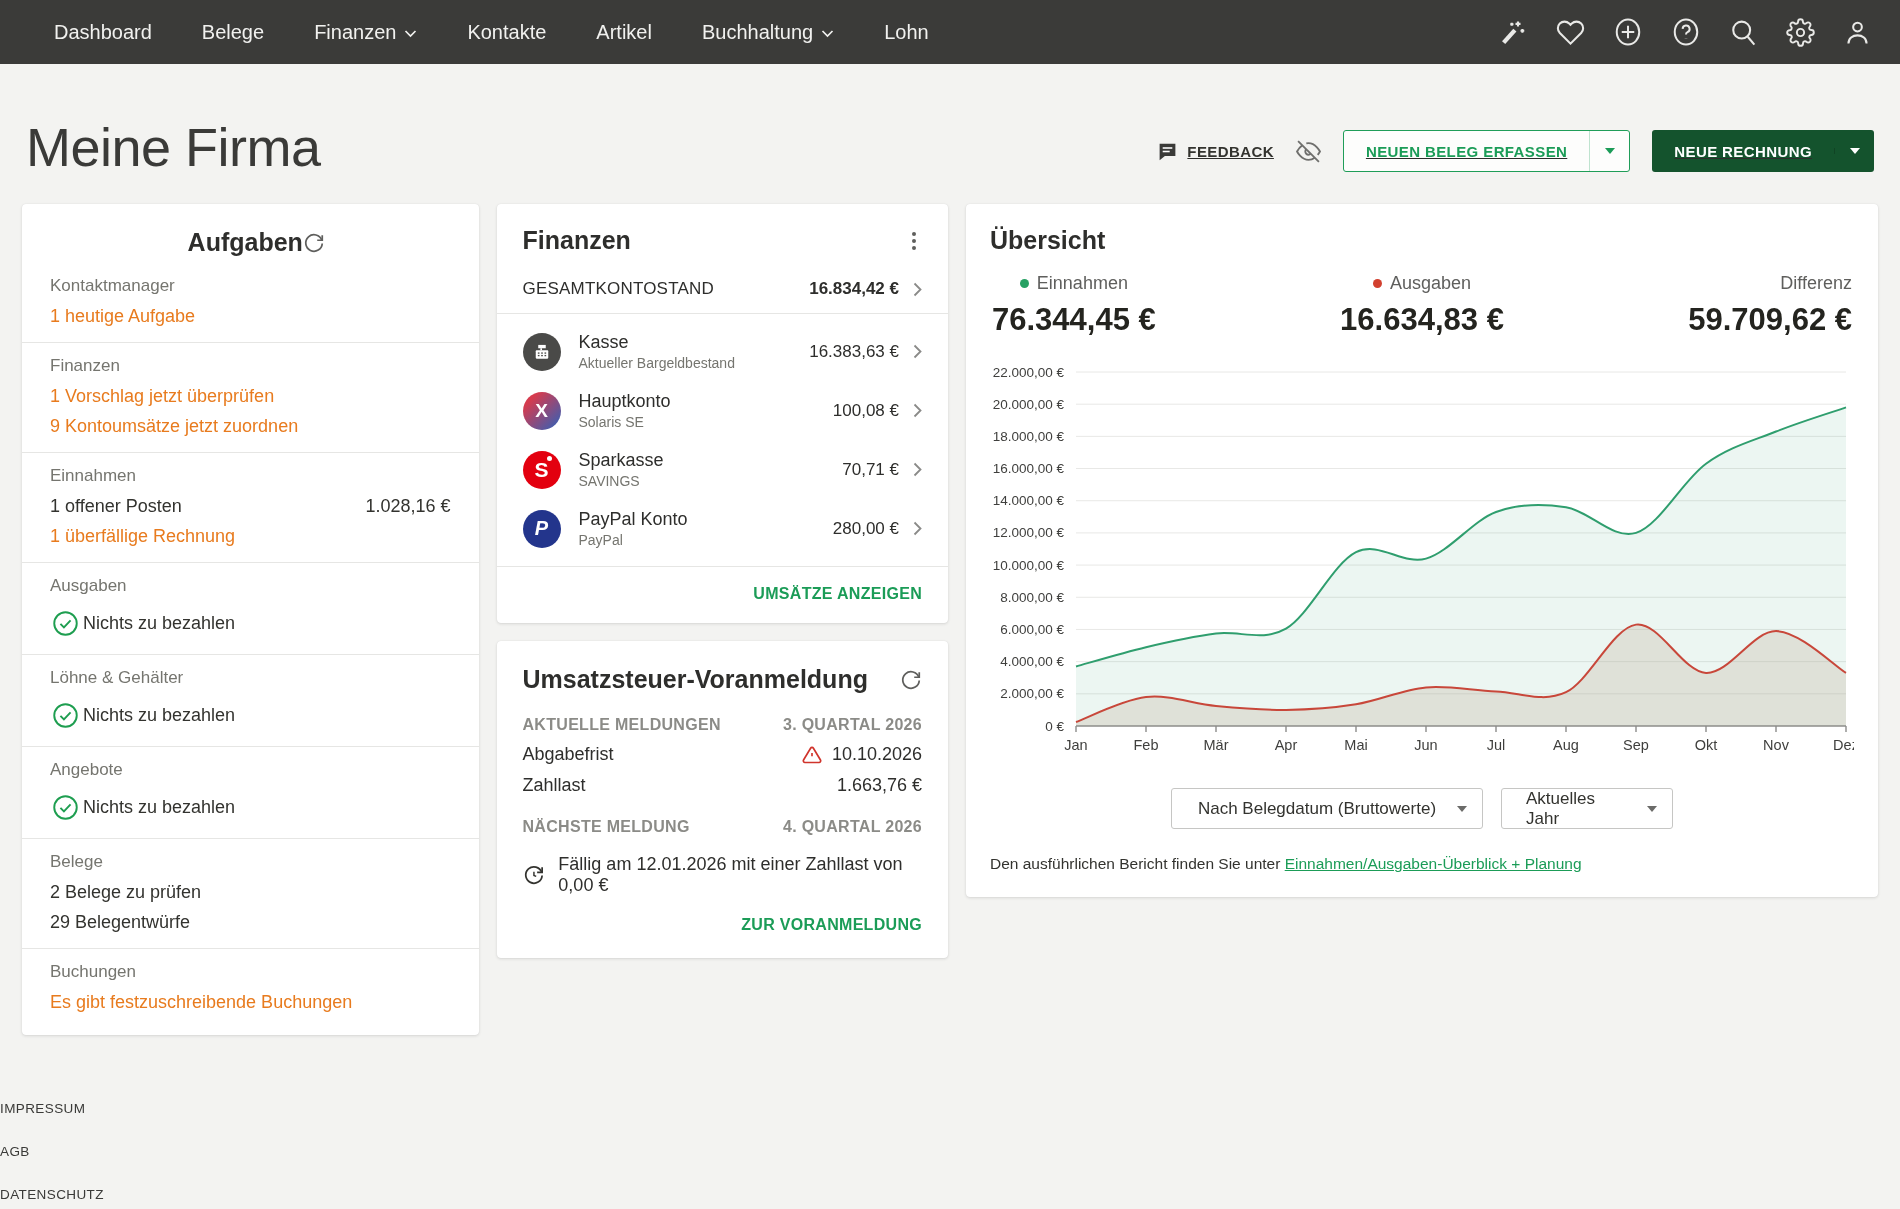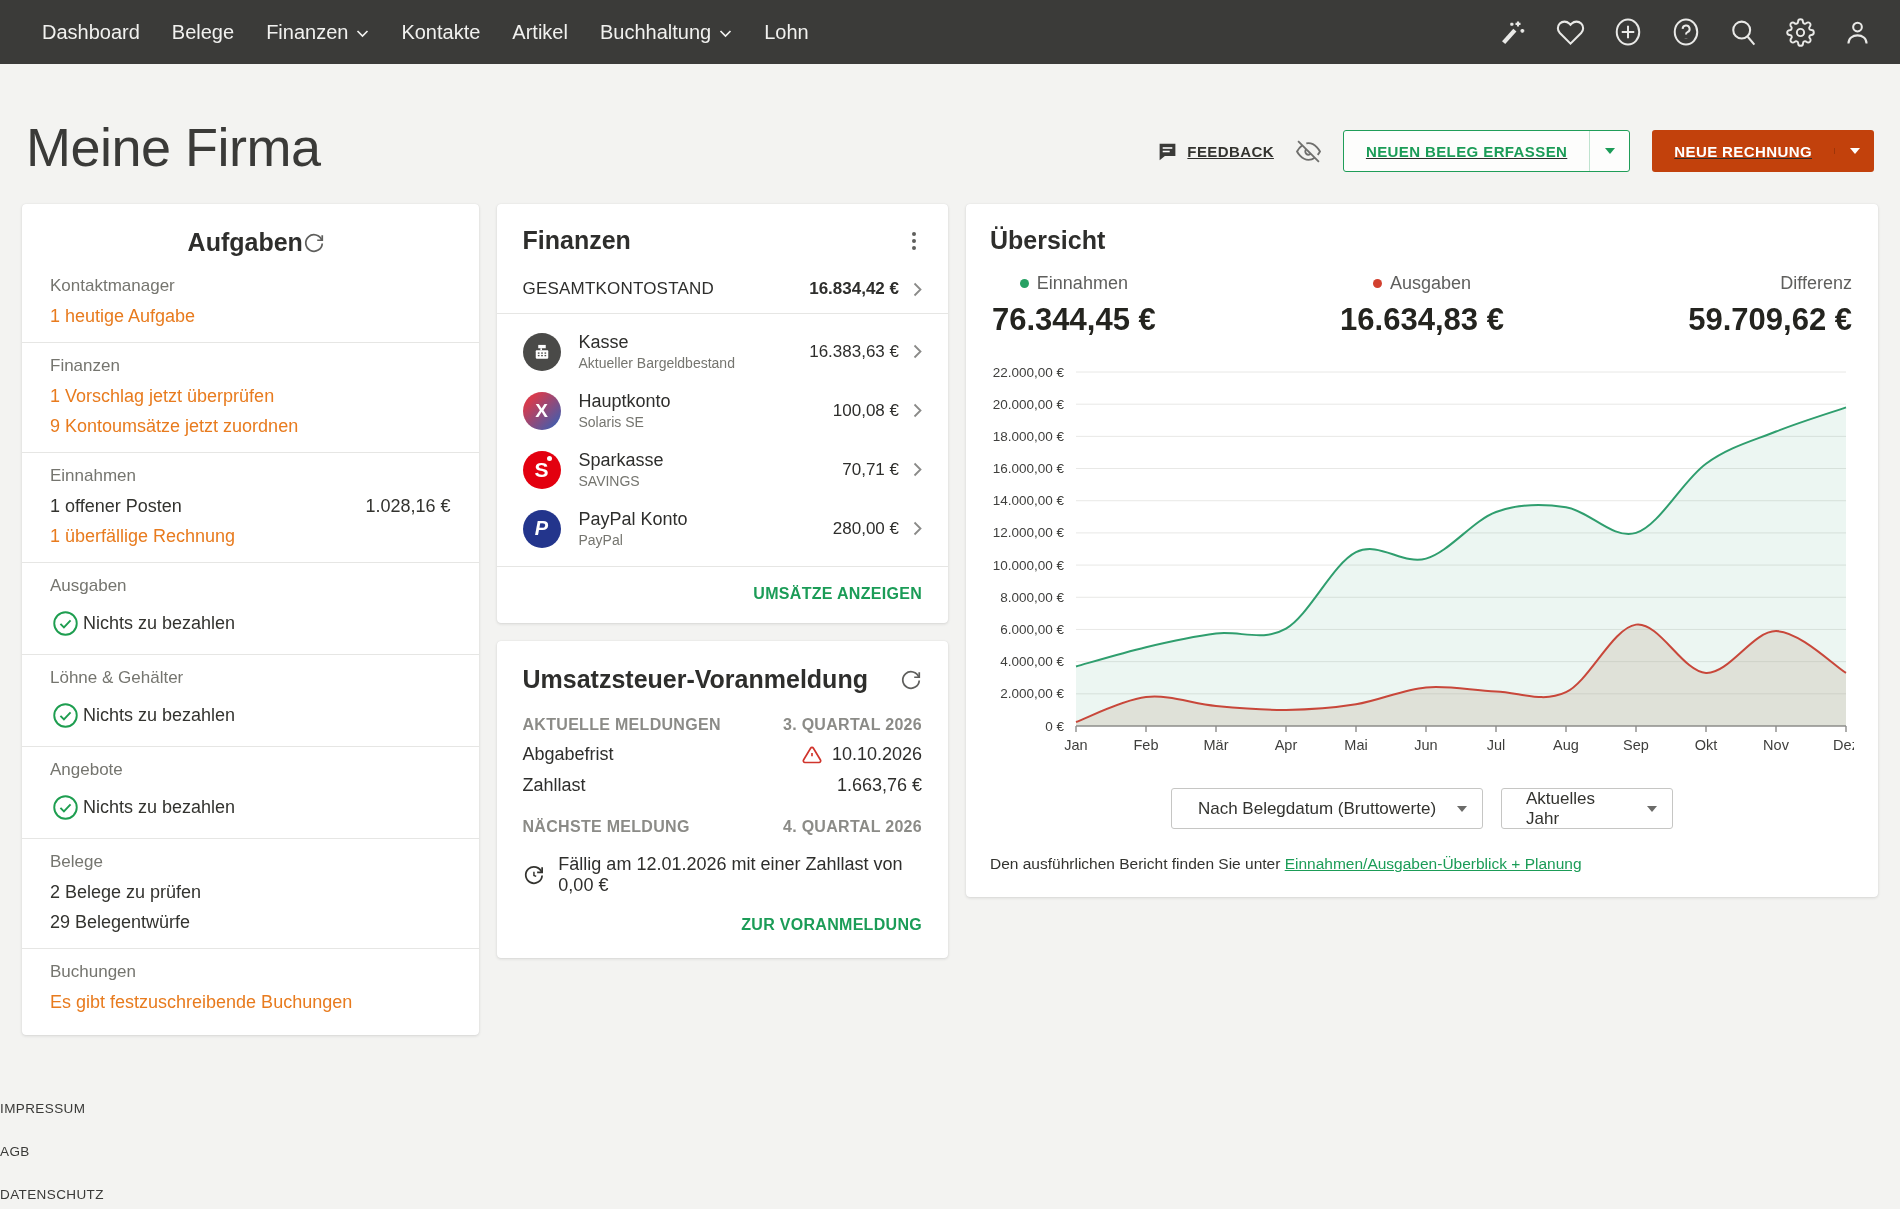--- a/index.html
+++ b/index.html
@@ -1,39 +1,39 @@
 <!DOCTYPE html>
 <html lang="de"><head>
 <meta charset="utf-8">
 <style>
   * { margin:0; padding:0; box-sizing:border-box; }
   html,body { width:1900px; min-height:1209px; }
   body { font-family:"Liberation Sans", sans-serif; background:#f3f3f1; color:#2e2e2c; }
 
   
   .topnav { height:64px; background:#3b3b39; display:flex; align-items:center; padding:0 28px; }
-  .nav-items { display:flex; align-items:flex-end; gap:32px; margin-left:14px; }
+  .nav-items { display:flex; align-items:flex-end; gap:50px; margin-left:26px; }
   .nav-item { color:#f1f1ef; font-size:20px; display:flex; align-items:center; gap:8px; cursor:pointer; white-space:nowrap; }
   .nav-chev { margin-top:3px; }
   .nav-icons { margin-left:auto; display:flex; align-items:center; gap:28px; }
   .nav-icons svg { display:block; }
 
   
   .page-head { display:flex; justify-content:space-between; align-items:flex-end; padding:52px 26px 0 26px; }
   .page-title { font-size:54px; font-weight:500; color:#3a3a38; letter-spacing:-0.5px; }
   .head-actions { display:flex; align-items:center; gap:22px; padding-bottom:6px;text-decoration:underline; }
   .feedback { display:flex; align-items:center; gap:9px; font-size:15px; font-weight:700; letter-spacing:.4px; color:#33332f; cursor:pointer; }
   .eye-btn { cursor:pointer; display:flex; }
   .split-btn { display:flex; height:42px; border-radius:3px; overflow:hidden; cursor:pointer; }
   .split-btn .main { display:flex; align-items:center; padding:0 22px; font-size:15px; font-weight:700; letter-spacing:.4px; }
   .split-btn .caret-seg { width:40px; display:flex; align-items:center; justify-content:center; }
   .btn-outline { border:1px solid #1f9d58; background:#fdfdfc; }
   .btn-outline .main { color:#1b9c57; }
   .btn-outline .caret-seg { border-left:1px solid #bfe3cf; }
-  .btn-filled { background:#c2410c;align-items:center; }
+  .btn-filled { background:#14532d;align-items:center; }
   .btn-filled .main { color:#fff; }
   .btn-filled .caret-seg { border-left:1px solid rgba(0,0,0,.18); }
   .caret { width:0; height:0; border-left:5px solid transparent; border-right:5px solid transparent; border-top:6px solid #6b6b69; }
   .caret.green { border-top-color:#1b9c57; }
   .caret.white { border-top-color:#fff; }
 
   
   .grid { display:flex; gap:18px; padding:26px 22px 0 22px; align-items:flex-start; }
   .card { background:#fff; border-radius:4px; box-shadow:0 1px 3px rgba(40,40,40,.14), 0 0 1px rgba(40,40,40,.1); }
   .col-left { width:457px; }

